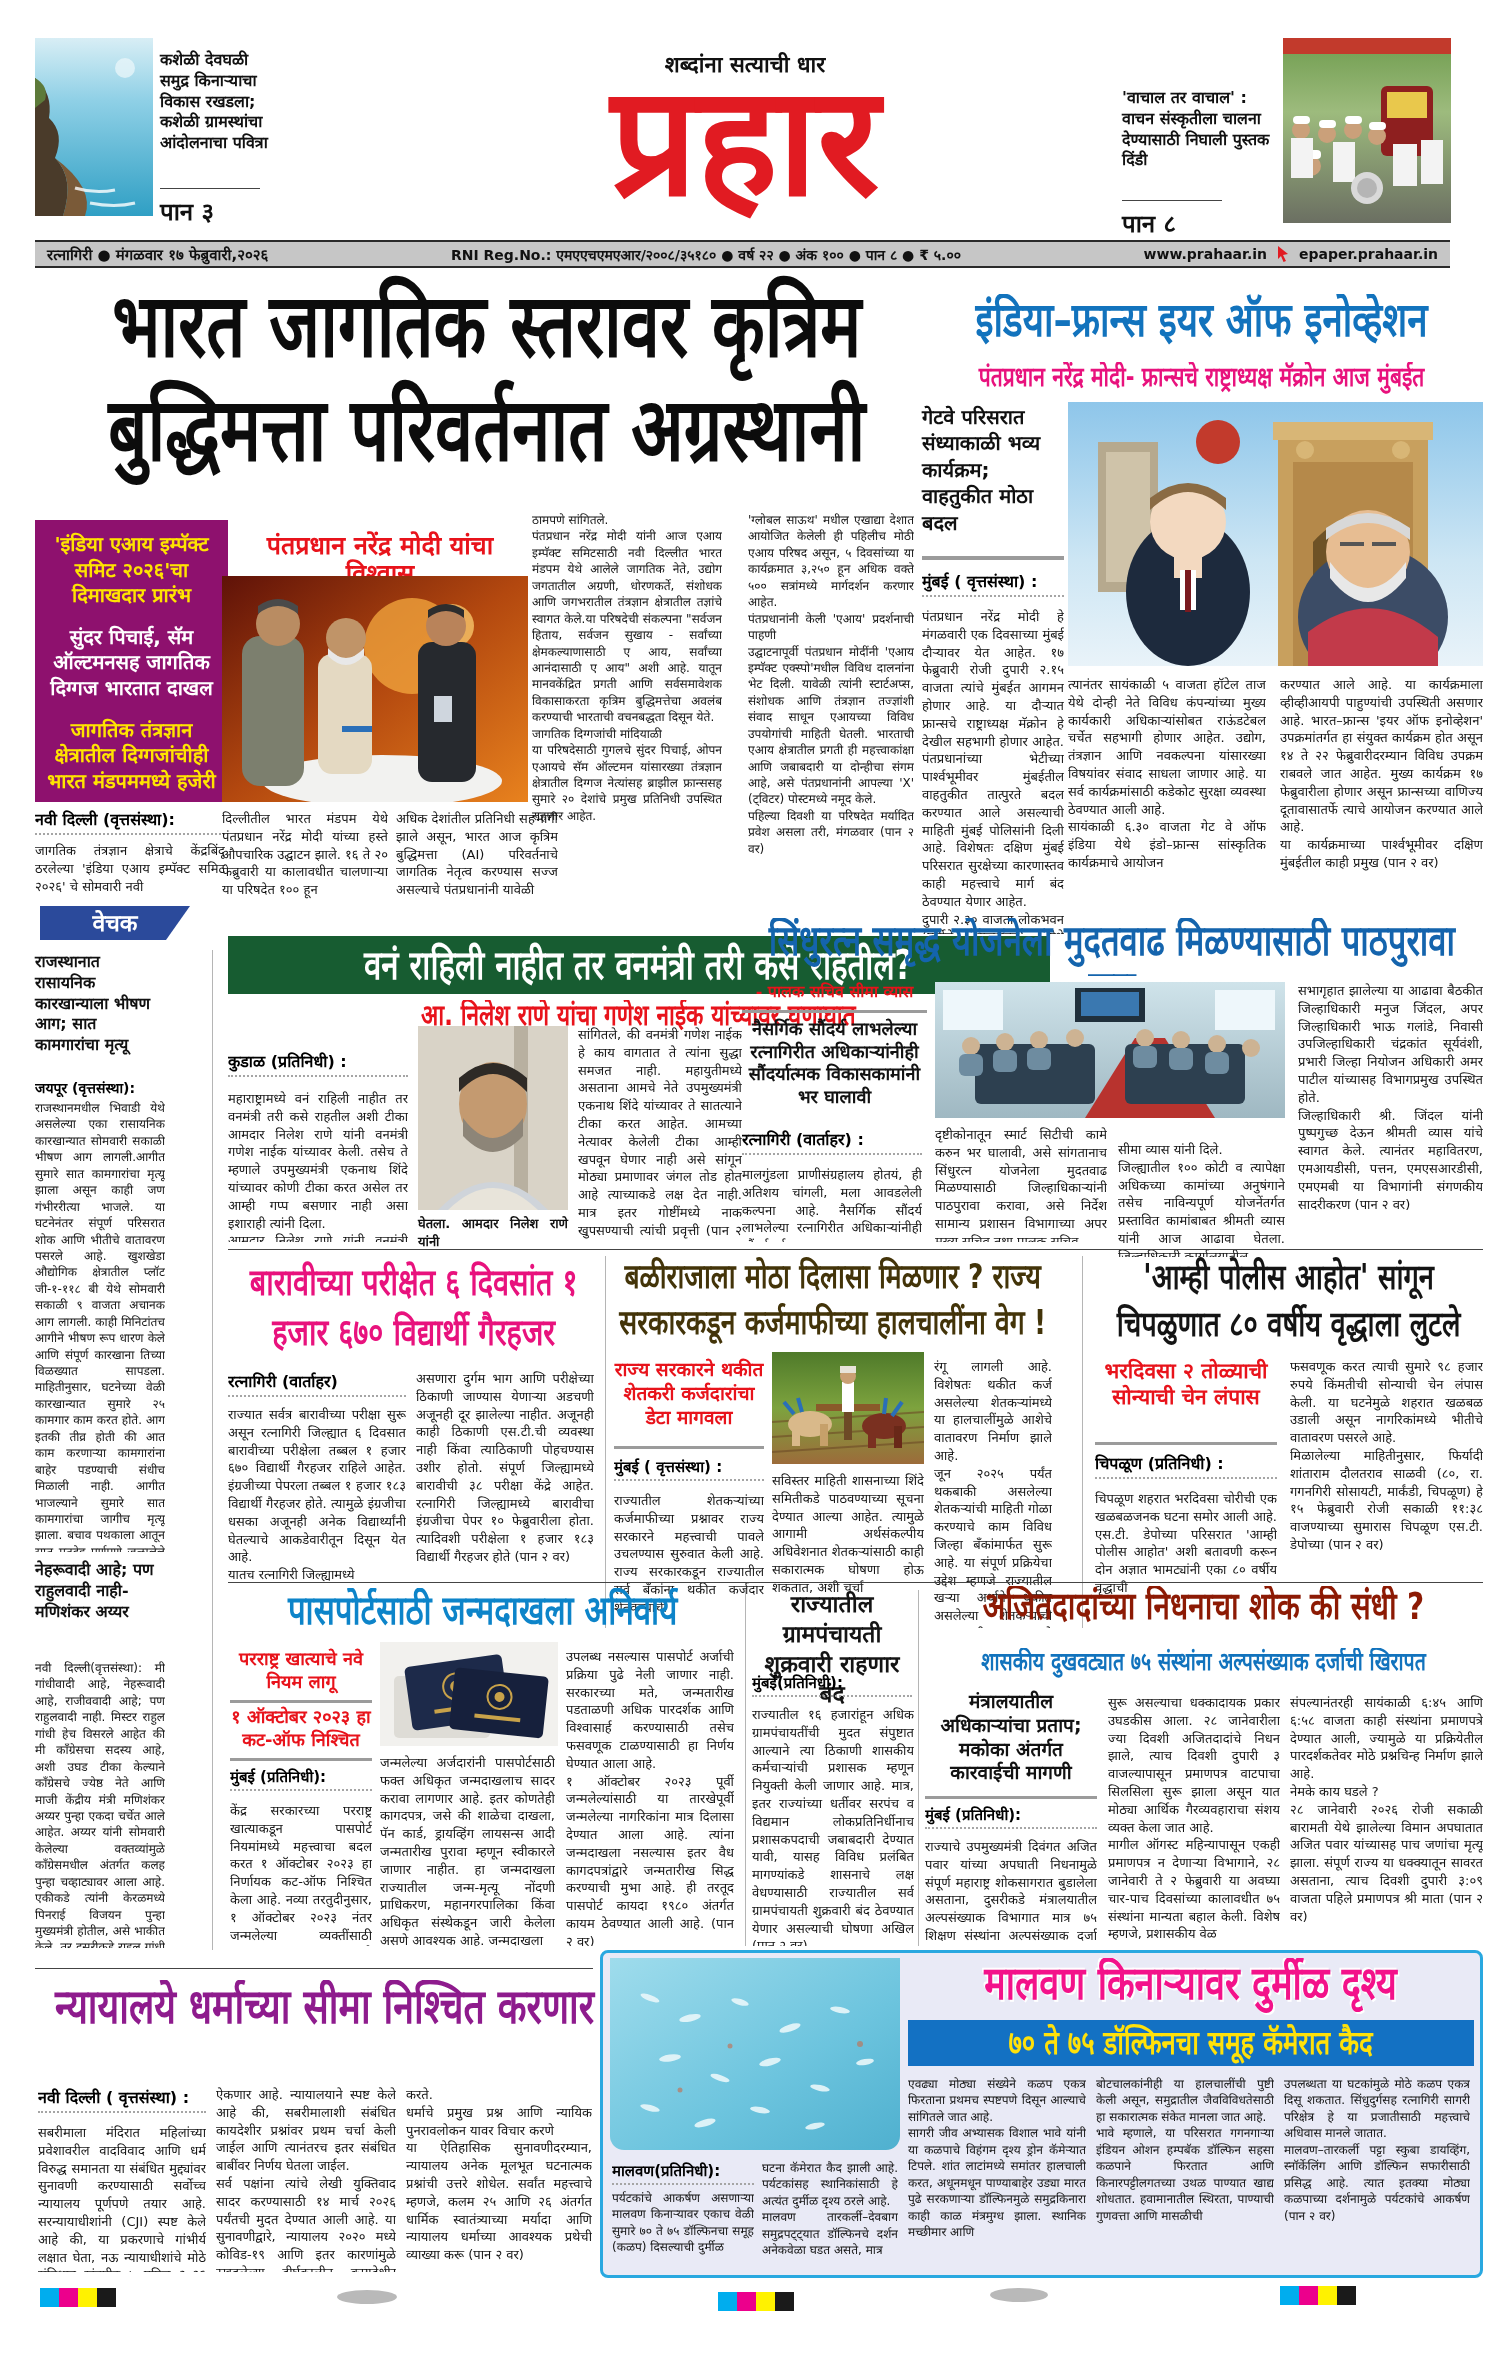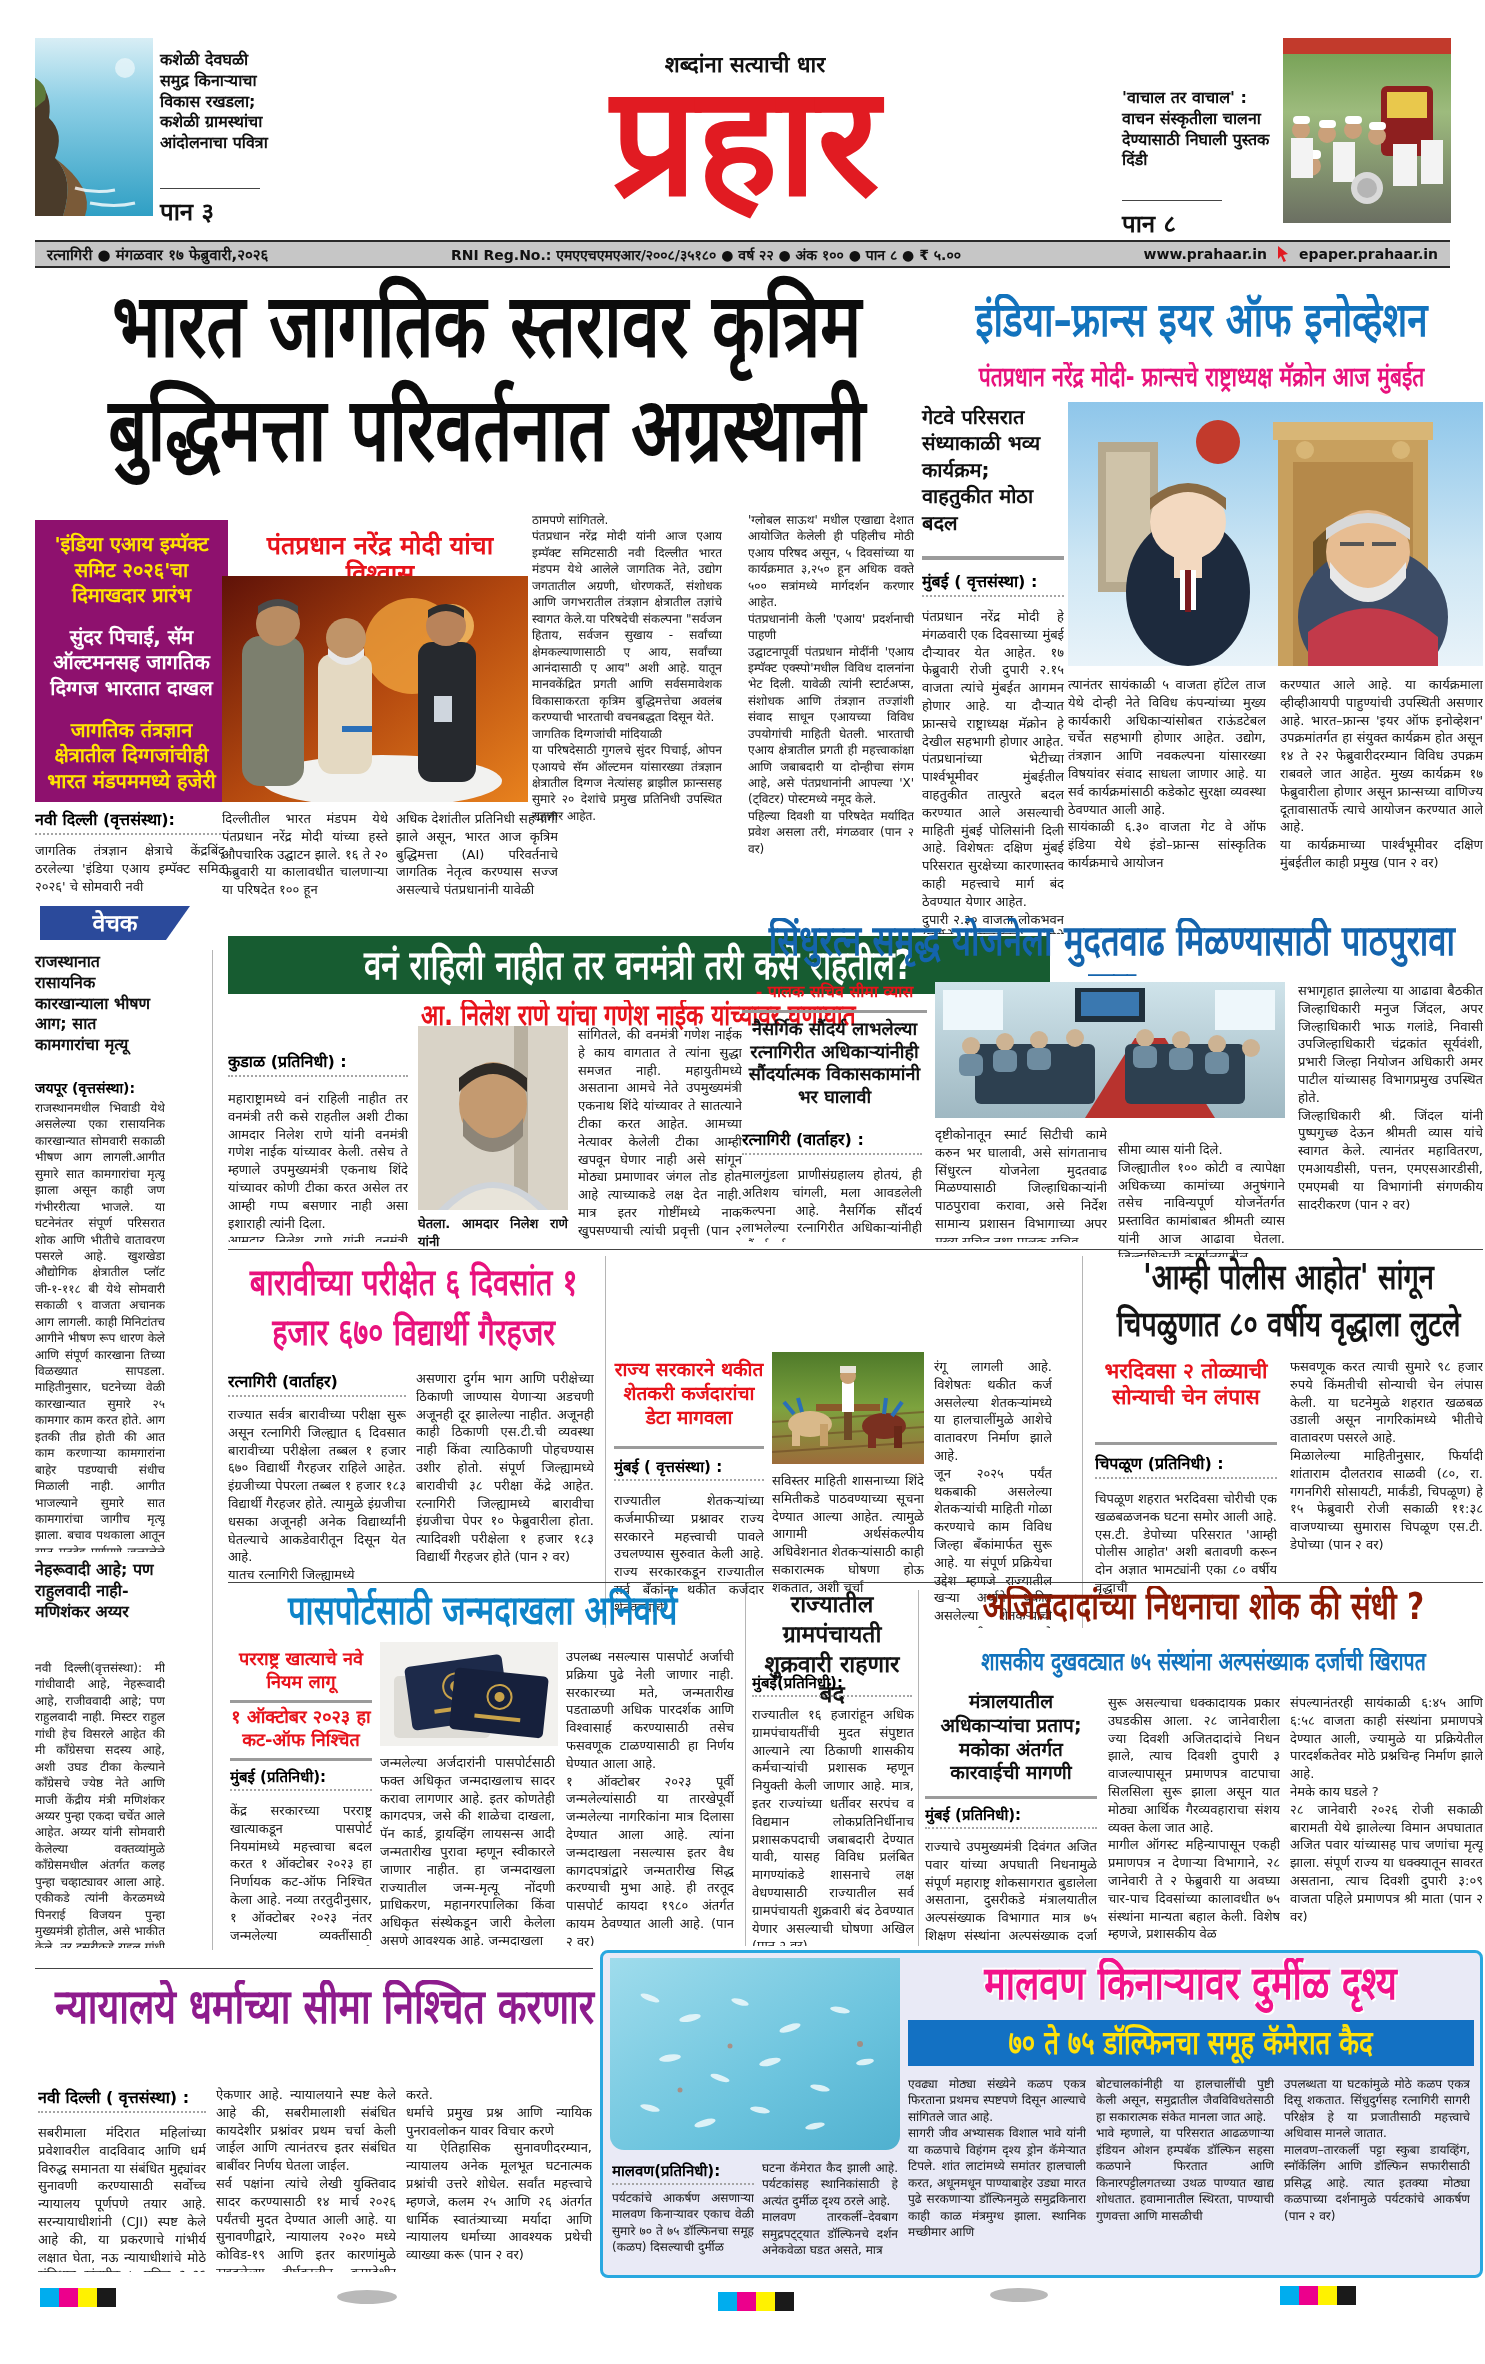--- a/index.html
+++ b/index.html
@@ -285,20 +285,21 @@
   <div class="a thin" style="left:228px;top:1249px;width:1255px"></div>
   <div class="a vline" style="left:605px;top:1256px;height:372px"></div>
   <div class="a vline" style="left:1082px;top:1256px;height:372px"></div>
 
   <div class="a hd sq" style="left:228px;top:1258px;width:372px;height:104px;font-size:37px;line-height:1.35;color:#e8127d"><span>बारावीच्या परीक्षेत ६ दिवसांत १ हजार ६७० विद्यार्थी गैरहजर</span></div>
   <div class="a dl" style="left:228px;top:1370px;width:178px;font-size:16px">रत्नागिरी (वार्ताहर)</div>
   <div class="a bd" style="left:228px;top:1406px;width:178px;height:222px">राज्यात सर्वत्र बारावीच्या परीक्षा सुरू असून रत्नागिरी जिल्ह्यात ६ दिवसात बारावीच्या परीक्षेला तब्बल १ हजार ६७० विद्यार्थी गैरहजर राहिले आहेत. इंग्रजीच्या पेपरला तब्बल १ हजार १८३ विद्यार्थी गैरहजर होते. त्यामुळे इंग्रजीचा धसका अजूनही अनेक विद्यार्थ्यांनी घेतल्याचे आकडेवारीतून दिसून येत आहे.
 यातच रत्नागिरी जिल्ह्यामध्ये</div>
   <div class="a bd" style="left:416px;top:1370px;width:178px;height:258px">असणारा दुर्गम भाग आणि परीक्षेच्या ठिकाणी जाण्यास येणाऱ्या अडचणी अजूनही दूर झालेल्या नाहीत. अजूनही काही ठिकाणी एस.टी.ची व्यवस्था नाही किंवा त्याठिकाणी पोहचण्यास उशीर होतो. संपूर्ण जिल्ह्यामध्ये बारावीची ३८ परीक्षा केंद्रे आहेत. रत्नागिरी जिल्ह्यामध्ये बारावीचा इंग्रजीचा पेपर १० फेब्रुवारीला होता. त्यादिवशी परीक्षेला १ हजार १८३ विद्यार्थी गैरहजर होते (पान २ वर)</div>
 
+  <div class="a hd sq" style="left:614px;top:1254px;width:438px;height:98px;font-size:34px;line-height:1.35;color:#433409"><span>बळीराजाला मोठा दिलासा मिळणार ? राज्य सरकारकडून कर्जमाफीच्या हालचालींना वेग !</span></div>
   <div class="a subred" style="left:614px;top:1358px;width:150px;font-size:19px">राज्य सरकारने थकीत शेतकरी कर्जदारांचा डेटा मागवला</div>
   <div class="a gr" style="left:614px;top:1446px;width:150px;height:3px"></div>
   <div class="a dl" style="left:614px;top:1456px;width:150px;font-size:15px">मुंबई ( वृत्तसंस्था) :</div>
   <div class="a bd" style="left:614px;top:1492px;width:150px;height:136px">राज्यातील शेतकऱ्यांच्या कर्जमाफीच्या प्रश्नावर राज्य सरकारने महत्त्वाची पावले उचलण्यास सुरुवात केली आहे. राज्य सरकारकडून राज्यातील सर्व बँकांना थकीत कर्जदार शेतकऱ्यांची</div>
   <svg class="a" style="left:772px;top:1352px" width="152" height="112">
     <defs>
         <linearGradient id="fld" x1="0" y1="0" x2="0" y2="1">
       <stop offset="0" stop-color="#4f7a2a"></stop>
           <stop offset=".5" stop-color="#7da33e"></stop>
           <stop offset="1" stop-color="#9c6b3a"></stop>
@@ -427,21 +428,21 @@
   </svg>
   <div class="a hd sq" style="left:908px;top:1958px;width:566px;height:58px;font-size:46px;color:#f3128a;text-shadow:2px 2px 0 #fff,-2px -2px 0 #fff"><span>मालवण किनाऱ्यावर दुर्मीळ दृश्य</span></div>
   <div class="a hd sq" style="left:908px;top:2020px;width:566px;height:46px;font-size:33px;line-height:46px;color:#ffe10a;background:#1371c3"><span>७० ते ७५ डॉल्फिनचा समूह कॅमेरात कैद</span></div>
   <div class="a dl" style="left:612px;top:2160px;width:142px;font-size:15px">मालवण(प्रतिनिधी):</div>
   <div class="a bd sm" style="left:612px;top:2190px;width:142px;height:82px">पर्यटकांचे आकर्षण असणाऱ्या मालवण किनाऱ्यावर एकाच वेळी सुमारे ७० ते ७५ डॉल्फिनचा समूह (कळप) दिसल्याची दुर्मीळ</div>
   <div class="a bd sm" style="left:762px;top:2160px;width:136px;height:112px">घटना कॅमेरात कैद झाली आहे. पर्यटकांसह स्थानिकांसाठी हे अत्यंत दुर्मीळ दृश्य ठरले आहे.
 मालवण तारकर्ली–देवबाग समुद्रपट्ट्यात डॉल्फिनचे दर्शन अनेकवेळा घडत असते, मात्र</div>
   <div class="a bd sm" style="left:908px;top:2076px;width:178px;height:196px">एवढ्या मोठ्या संख्येने कळप एकत्र फिरताना प्रथमच स्पष्टपणे दिसून आल्याचे सांगितले जात आहे.
 सागरी जीव अभ्यासक विशाल भावे यांनी या कळपाचे विहंगम दृश्य ड्रोन कॅमेऱ्यात टिपले. शांत लाटांमध्ये समांतर हालचाली करत, अधूनमधून पाण्याबाहेर उड्या मारत पुढे सरकणाऱ्या डॉल्फिनमुळे समुद्रकिनारा काही काळ मंत्रमुग्ध झाला. स्थानिक मच्छीमार आणि</div>
   <div class="a bd sm" style="left:1096px;top:2076px;width:178px;height:196px">बोटचालकांनीही या हालचालींची पुष्टी केली असून, समुद्रातील जैवविविधतेसाठी हा सकारात्मक संकेत मानला जात आहे.
-भावे म्हणाले, या परिसरात आढळणाऱ्या इंडियन ओशन हम्पबॅक डॉल्फिन सहसा कळपाने फिरतात आणि किनारपट्टीलगतच्या उथळ पाण्यात खाद्य शोधतात. हवामानातील स्थिरता, पाण्याची गुणवत्ता आणि मासळीची</div>
+भावे म्हणाले, या परिसरात गगनगाऱ्या इंडियन ओशन हम्पबॅक डॉल्फिन सहसा कळपाने फिरतात आणि किनारपट्टीलगतच्या उथळ पाण्यात खाद्य शोधतात. हवामानातील स्थिरता, पाण्याची गुणवत्ता आणि मासळीची</div>
   <div class="a bd sm" style="left:1284px;top:2076px;width:186px;height:196px">उपलब्धता या घटकांमुळे मोठे कळप एकत्र दिसू शकतात. सिंधुदुर्गसह रत्नागिरी सागरी परिक्षेत्र हे या प्रजातीसाठी महत्त्वाचे अधिवास मानले जातात.
 मालवण–तारकर्ली पट्टा स्कुबा डायव्हिंग, स्नॉर्केलिंग आणि डॉल्फिन सफारीसाठी प्रसिद्ध आहे. त्यात इतक्या मोठ्या कळपाच्या दर्शनामुळे पर्यटकांचे आकर्षण (पान २ वर)</div>
 
   <div class="a" style="left:40px;top:2288px;display:flex">
     <span class="mark" style="background:#00adee"></span>
       <span class="mark" style="background:#ec008c"></span>
       <span class="mark" style="background:#fff200"></span>
       <span class="mark" style="background:#1a1a1a"></span>
   </div>
   <div class="a oval" style="left:337px;top:2290px;width:60px;height:14px"></div>

